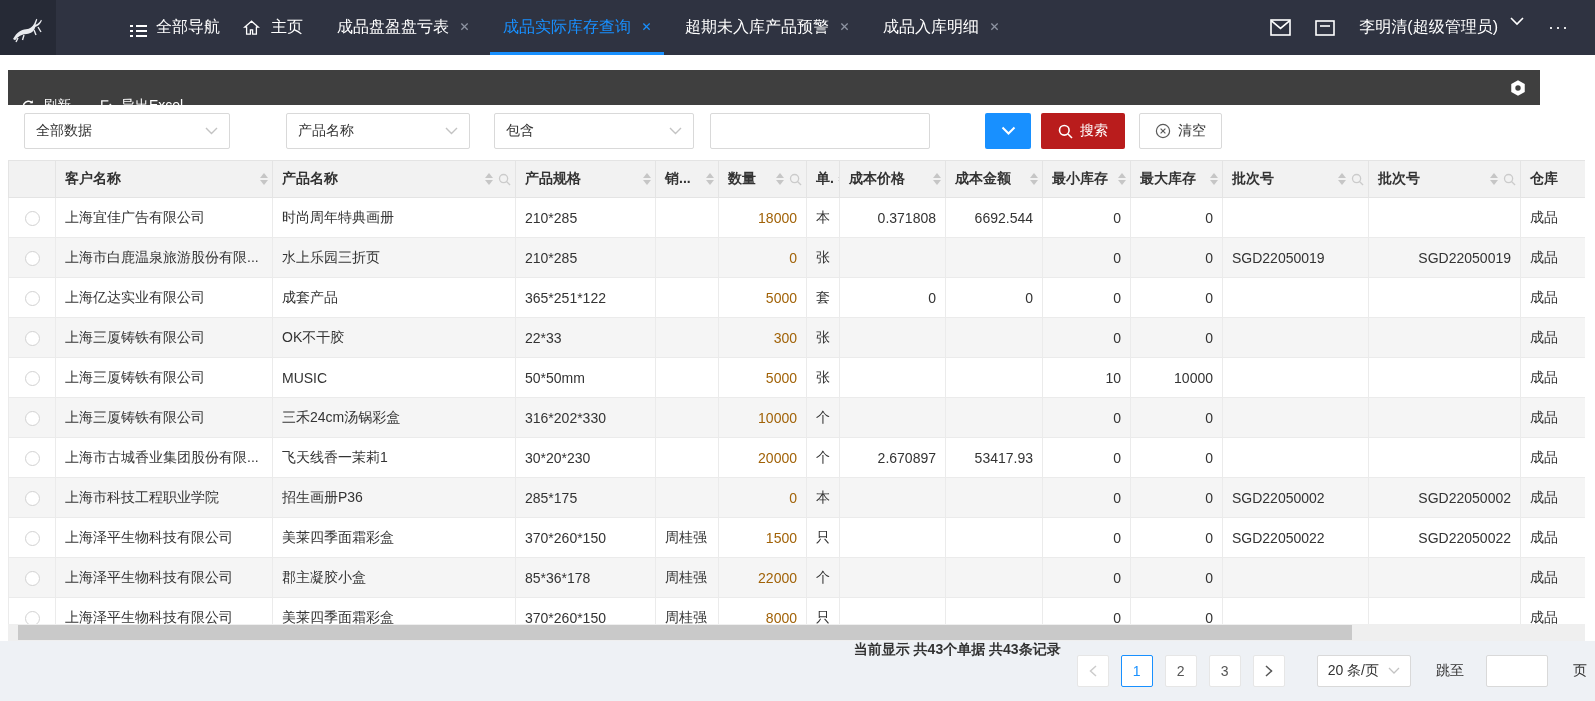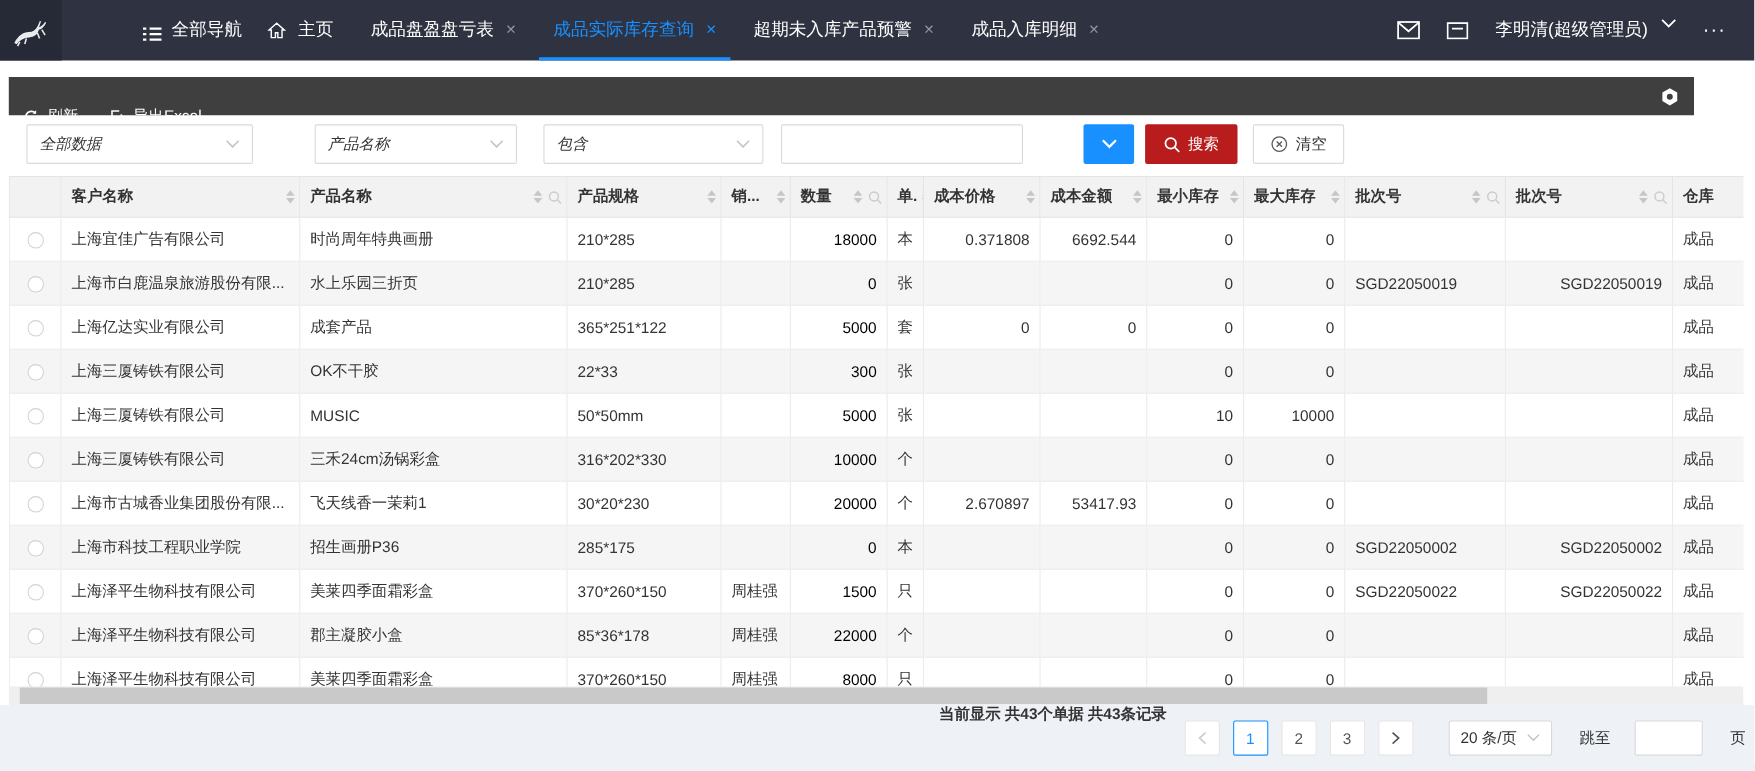--- a/index.html
+++ b/index.html
@@ -21,21 +21,21 @@
   .user-block { display:flex; gap:12px; cursor:pointer; }
   .more-dots { font-size:18px; letter-spacing:1px; cursor:pointer; }
 
   
   .toolbar { margin:15px 55px 0 8px; height:35px; background:#3f3f3f; display:flex; align-items:center; color:#fff; padding:0 13px; gap:28px; }
   .tool-btn { display:flex; align-items:center; gap:7px; background:none; border:none; color:#fff; font-size:14px;margin-top:37px; }
   .gear-wrap { margin-left:auto; display:flex; align-items:center; cursor:pointer; }
 
   
   .filters { display:flex; align-items:center; padding:8px 0 11px 24px; background:#fff; }
-  .select { height:36px; border:1px solid #d9d9d9; border-radius:2px; display:flex; align-items:center; justify-content:space-between; padding:0 11px; background:#fff; cursor:pointer;font-style:italic; }
+  .select { height:36px; border:1px solid #d9d9d9; border-radius:2px; display:flex; align-items:center; justify-content:space-between; padding:0 11px; background:#fff; cursor:pointer; }
   .sel-scope { width:206px; }
   .sel-field { width:184px; margin-left:56px; }
   .sel-op    { width:200px; margin-left:24px; }
   .kw-input { width:220px; height:36px; border:1px solid #d9d9d9; border-radius:2px; margin-left:16px; padding:0 10px; font-size:14px; }
   .chev-btn { width:46px; height:36px; background:#1890ff; border:none; border-radius:2px; margin-left:55px; display:flex; align-items:center; justify-content:center; }
   .search-btn { height:36px; background:#b91c1c; color:#fff; border:none; border-radius:2px; padding:7px 17px; margin-left:10px; display:flex; align-items:center; gap:7px; font-size:14px; }
   .clear-btn { height:36px; background:#fff; color:#333; border:1px solid #d9d9d9; border-radius:2px; padding:0 15px; margin-left:14px; display:flex; align-items:center; gap:7px; font-size:14px; }
 
   
   .table-area { position:relative; margin-left:8px; width:1577px; height:481px; overflow:hidden; }
@@ -43,21 +43,21 @@
   thead th { background:#f2f2f2; height:37px; border:1px solid #e4e4e4; padding:0 4px 0 9px; font-weight:bold; font-size:14px; color:#333; text-align:left; white-space:nowrap; overflow:hidden; }
   .th-inner { display:flex; align-items:center; justify-content:space-between; gap:4px; }
   .th-icons { display:flex; align-items:center; gap:5px; flex:none; }
   .sorter { display:inline-flex; flex-direction:column; gap:2px; }
   .sorter i { width:0; height:0; border-left:4px solid transparent; border-right:4px solid transparent; }
   .sorter .up { border-bottom:5px solid #c6c6c6; }
   .sorter .dn { border-top:5px solid #c6c6c6; }
   tbody td { height:40px; border:1px solid #ebebeb; padding:0 9px; background:#fff; white-space:nowrap; overflow:hidden; text-overflow:ellipsis; font-size:14px; }
   tbody tr.alt td { background:#f5f5f5; }
   .td-right { text-align:right; }
-  .td-link { color:#000000; cursor:pointer; }
+  .td-link { color:#a16207; cursor:pointer; }
   .td-radio { text-align:center; }
   .radio { display:inline-block; width:15px; height:15px; border:1px solid #d2d2d2; border-radius:50%; background:#fff; vertical-align:middle; cursor:pointer; }
 
   .hscroll { position:absolute; left:0; bottom:0; width:1577px; height:17px; background:#efefef; }
   .hthumb { position:absolute; left:10px; top:1px; width:1334px; height:15px; background:#c9c9c9; cursor:pointer; }
 
   
   .footer { height:60px; background:#eef1f5; display:flex; justify-content:flex-end; padding-right:8px; }
   .summary { font-weight:bold; color:#333; margin-right:16px; white-space:nowrap; }
   .pg-group { display:flex; align-items:center; gap:12px; }

